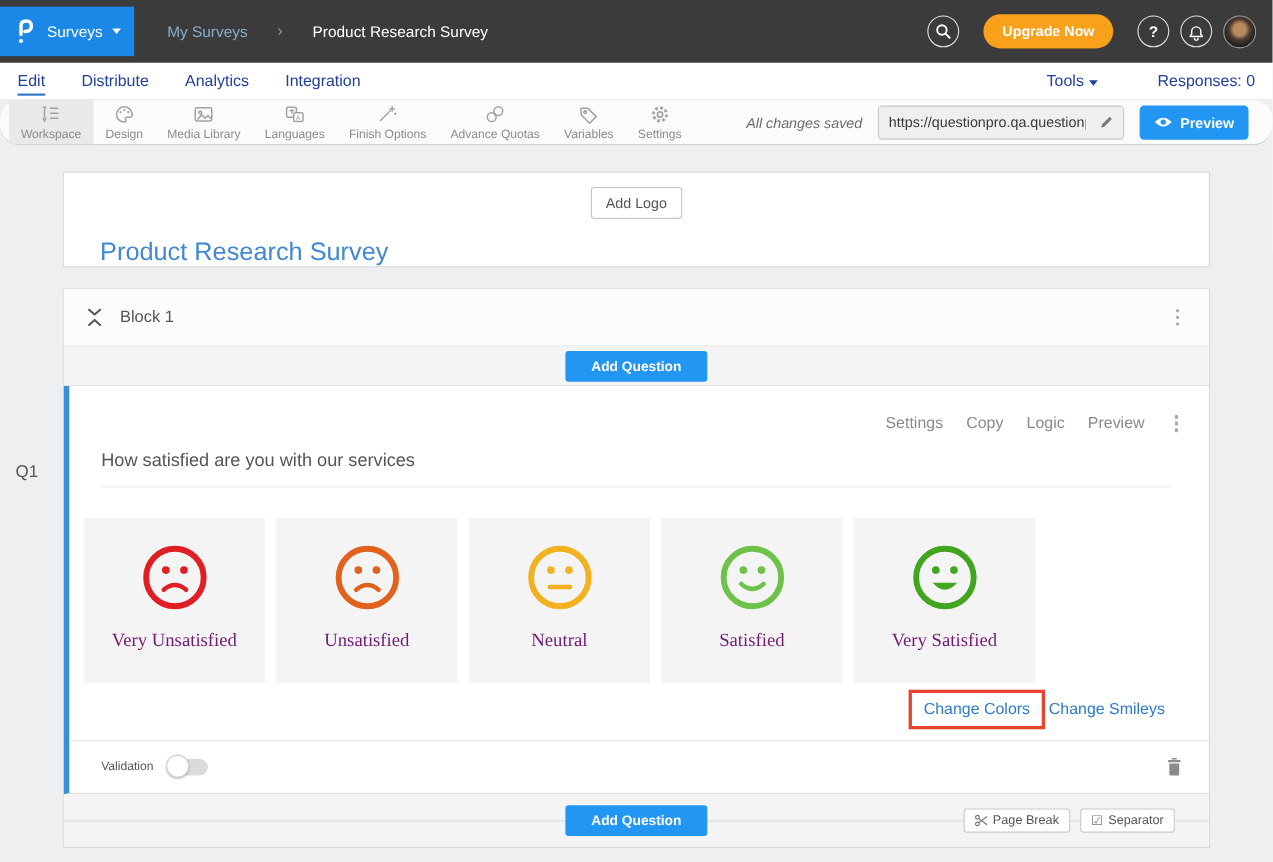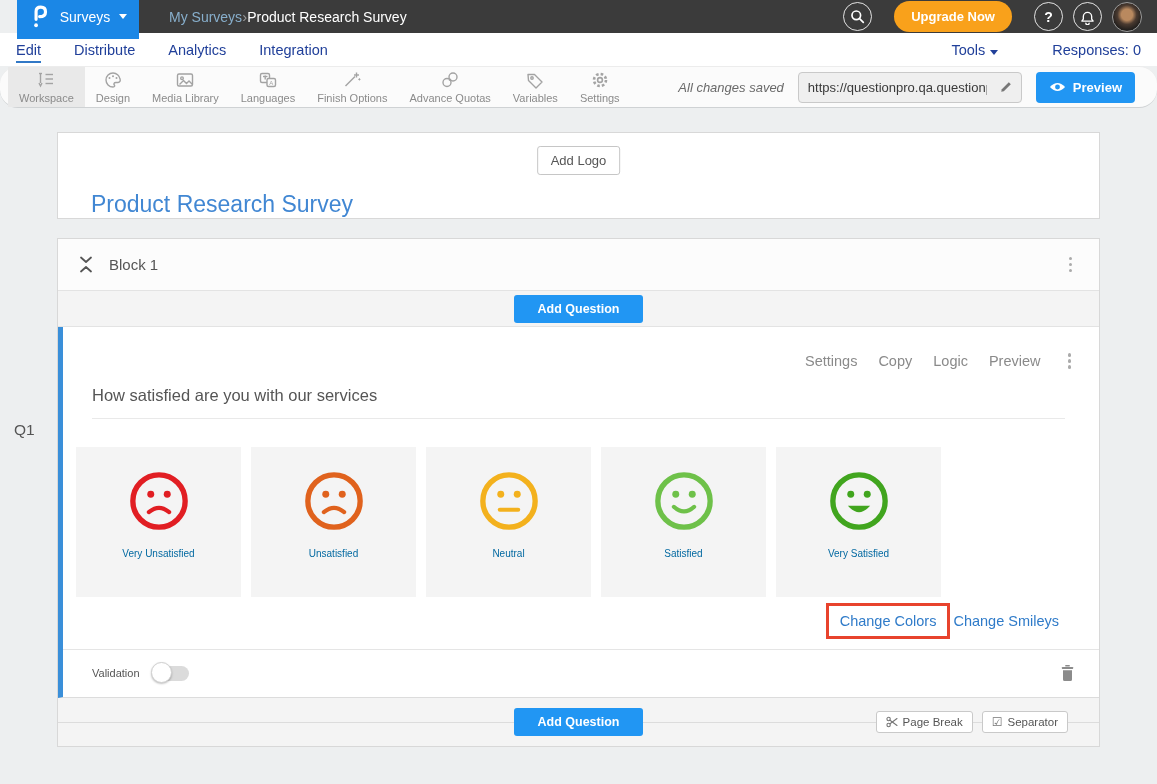--- a/index.html
+++ b/index.html
@@ -5,25 +5,25 @@
   * { margin:0; padding:0; box-sizing:border-box; }
   html,body { width:1157px; height:784px; }
   body {
     font-family:"Liberation Sans", sans-serif;
     background:#edeff0;
     position:relative;
     overflow:hidden;
     color:#555;
   }
   
-  .topbar { height:33px; background:#3b3b3b; display:flex; align-items:center; position:relative; z-index:5;margin-left:17px; }
+  .topbar { height:57px; background:#3b3b3b; display:flex; align-items:center; position:relative; z-index:5; }
   .logo-box { width:122px; height:45px; background:#1b87e6; display:flex; align-items:center; justify-content:center; gap:9px; cursor:pointer; }
   .logo-box .menu-label { color:#fff; font-size:14px; }
   .caret-down { width:0; height:0; border-left:4px solid transparent; border-right:4px solid transparent; border-top:5px solid #fff; display:inline-block; }
-  .breadcrumb { display:flex; align-items:flex-end; gap:0; margin-left:30px; font-size:14px; }
+  .breadcrumb { display:flex; align-items:flex-end; gap:27px; margin-left:30px; font-size:14px; }
   .bc-parent { color:#87aecb; cursor:pointer; }
   .bc-sep { color:#9a9a9a; font-size:15px; }
   .bc-current { color:#ffffff; }
   .topbar-right { margin-left:auto; display:flex; align-items:center; gap:10px; padding-right:15px; }
   .circle-btn { width:29px; height:29px; border:1.5px solid rgba(255,255,255,.85); border-radius:50%; display:flex; align-items:center; justify-content:center; color:#fff; font-size:14px; font-weight:bold; cursor:pointer; }
   .upgrade-btn { background:#f9a11b; color:#fff; font-weight:bold; font-size:13px; border:none; border-radius:16px; padding:8px 17px; cursor:pointer; margin:0 12px; }
   .avatar { width:30px; height:30px; border-radius:50%; border:1.5px solid #9a9a9a; background:radial-gradient(circle at 50% 42%, #b9895f 0 26%, #4a3a30 45%, #23201e 70%); cursor:pointer; }
   
   .subnav { height:33px; background:#fff; display:flex; align-items:center; padding:0 16px; }
   .subnav .tab { font-size:14.5px; color:#21409a; margin-right:33px; cursor:pointer; font-weight:500; }
@@ -59,21 +59,21 @@
   .addq-btn { background:#2196f3; color:#fff; font-weight:bold; font-size:12.5px; border:none; border-radius:3px; padding:7px 24px; cursor:pointer; font-family:"Liberation Sans",sans-serif; }
   
   .question-card { background:#fff; border-left:5px solid #3a8fd9; border-bottom:1px solid #dcdcdc; position:relative; padding-bottom:0; }
   .q-actions { display:flex; justify-content:flex-end; align-items:center; gap:21px; padding:22px 22px 0 0; font-size:14.5px; color:#8a8a8a; }
   .q-actions .q-action { cursor:pointer; }
   .q-title-wrap { margin:13px 34px 0 29px; border-bottom:1px solid #e9e9e9; padding-bottom:13px; }
   .q-title { font-size:16.5px; color:#555; cursor:text; }
   .options-row { display:flex; gap:10px; margin:28px 0 0 13px; }
   .option-box { width:165px; height:150px; background:#f4f4f4; display:flex; flex-direction:column; align-items:center; cursor:pointer; }
   .option-box svg { margin-top:23px; }
-  .option-label { margin-top:16px; font-size:10px; color:#0369a1; }
+  .option-label { margin-top:16px; font-size:17px; color:#701a75;font-family:Liberation Serif, serif; }
   .links-row { display:flex; justify-content:flex-end; align-items:center; margin:6px 40px 0 0; }
   .annotation-box { border:3px solid #e8432d; padding:6px 11px; }
   .link { color:#2f7bc9; font-size:14.5px; cursor:pointer; }
   .change-smileys { margin-left:3px; }
   .validation-row { margin-top:10px; border-top:1px solid #e5e5e5; height:48px; display:flex; align-items:center; padding:0 24px 0 29px; }
   .validation-label { font-size:11px; color:#555; }
   .toggle { width:36px; height:15px; background:#dbdbdb; border-radius:8px; position:relative; margin-left:13px; cursor:pointer; }
   .toggle .knob { position:absolute; left:-2px; top:-3.5px; width:21px; height:21px; border-radius:50%; background:#fff; border:1px solid #d0d0d0; box-shadow:0 1px 2px rgba(0,0,0,.25); }
   .trash-btn { margin-left:auto; cursor:pointer; display:flex; }
   

